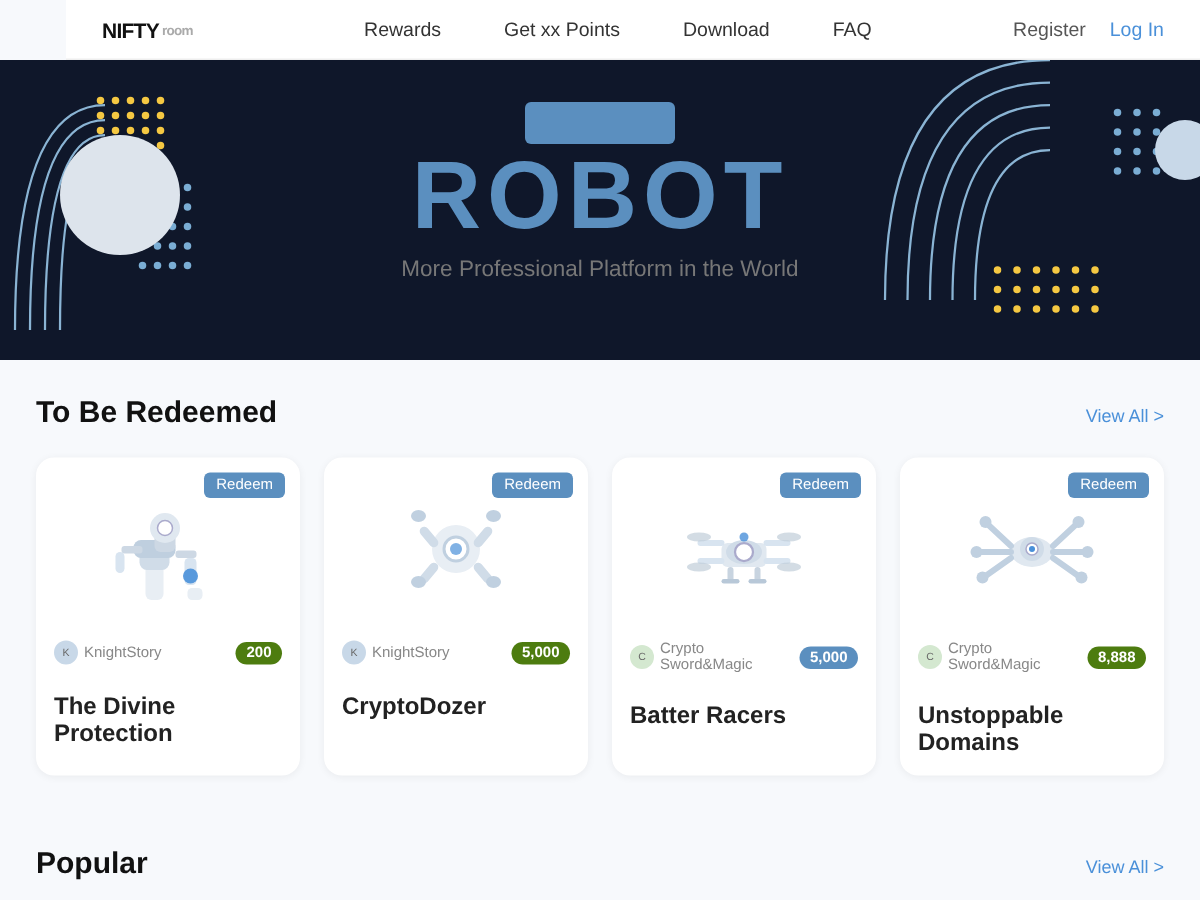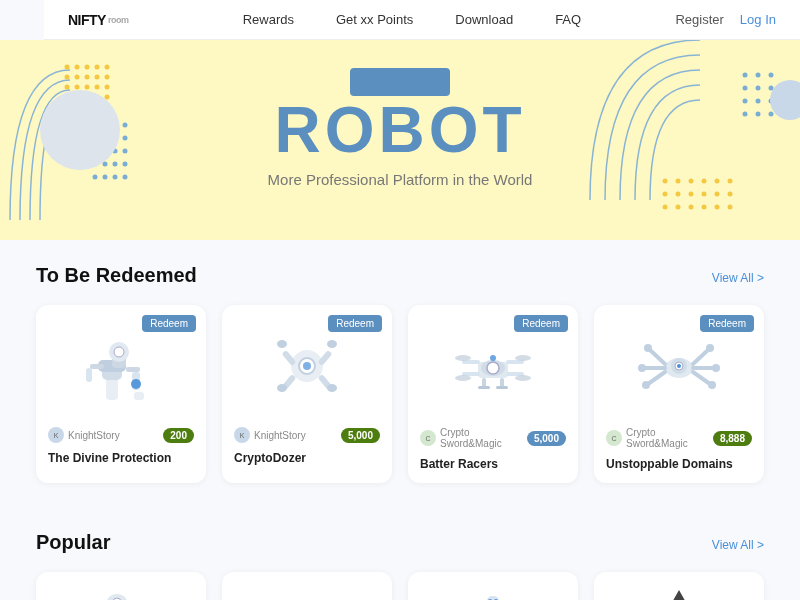--- a/index.html
+++ b/index.html
@@ -10,51 +10,51 @@
     .nav-logo { display: flex; align-items: center; gap: 2px; font-weight: 900; font-size: 13px; color: #222; letter-spacing: -0.5px; }
     .nav-logo span.nifty { color: #111; font-size: 14px; font-weight: 900; }
     .nav-logo span.room { color: #aaa; font-size: 9px; font-weight: 600; }
     .nav-links { display: flex; align-items: center; gap: 22px; }
     .nav-links a { font-size: 13px; color: #333; text-decoration: none; padding-left: 20px; }
     .nav-right { display: flex; align-items: flex-end; gap: 16px; }
     .nav-right a { font-size: 13px; color: #555; text-decoration: none; }
     .nav-right a.login { color: #4a90d9; }
 
     
-    .hero { position: relative; background: #fef9c3; height: 200px; display: flex; align-items: center; justify-content: center; flex-direction: column; overflow: hidden; }
+    .hero { position: relative; background: #0f172a; height: 200px; display: flex; align-items: center; justify-content: center; flex-direction: column; overflow: hidden; }
     .hero-title { font-size: 64px; font-weight: 900; color: #5b8fbf; letter-spacing: 4px; z-index: 2; }
     .hero-subtitle { font-size: 15px; color: #777; margin-top: 4px; z-index: 2; }
 
     
     .deco-arcs-left { position: absolute; left: 0; top: 20px; width: 80px; height: 160px; }
     .deco-circle-gray { position: absolute; left: 40px; top: 50px; width: 80px; height: 80px; border-radius: 50%; background: #dde4ec; z-index: 1; }
     .dot-grid-left { position: absolute; left: 80px; top: 30px; z-index: 1; }
     .dot-grid-yellow { position: absolute; left: 60px; top: 20px; z-index: 1; }
     .deco-arcs-right { position: absolute; right: 30px; top: -10px; width: 120px; height: 160px; }
     .deco-circle-right { position: absolute; right: -10px; top: 40px; width: 40px; height: 40px; border-radius: 50%; background: #c8d8e8; z-index: 1; }
 
     svg.arcs { fill: none; stroke: #8ab4d4; stroke-width: 1.5; }
 
     
-    .section { padding: 24px 36px; }
+    .section { padding: 24px 24px; }
     .section-header { display: flex; align-items: baseline; justify-content: space-between; margin-bottom: 18px; }
     .section-title { font-size: 20px; font-weight: 800; color: #111; }
     .view-all { font-size: 12px; color: #4a90d9; cursor: pointer; text-decoration: none; }
 
     
     .cards-grid { display: grid; grid-template-columns: repeat(4, 1fr); gap: 16px; }
     .card { background: #fff; border-radius: 12px; padding: 12px; position: relative; box-shadow: 0 1px 6px rgba(0,0,0,0.06); }
     .card-redeem-btn { position: absolute; top: 10px; right: 10px; background: #5b8fbf; color: #fff; font-size: 10px; border: none; border-radius: 4px; padding: 3px 8px; cursor: pointer; }
     .card-image-area { height: 100px; display: flex; align-items: center; justify-content: center; margin-bottom: 10px; }
-    .card-meta { display: flex; align-items: center; gap: 4px; margin-bottom: 8px; }
+    .card-meta { display: flex; align-items: center; gap: 4px; margin-bottom: 20px; }
     .card-avatar { width: 16px; height: 16px; border-radius: 50%; background: #c8d8e8; display: flex; align-items: center; justify-content: center; font-size: 7px; color: #666; overflow: hidden; }
     .card-owner { font-size: 10px; color: #888; flex: 1; }
     .card-price { background: #4d7c0f; color: #fff; font-size: 10px; font-weight: 700; border-radius: 10px; padding: 2px 7px; }
     .card-price.blue { background: #5b8fbf; }
-    .card-name { font-size: 12px; font-weight: 700; color: #222; }
+    .card-name { font-size: 16px; font-weight: 700; color: #222; }
 
     
     .popular-cards { display: grid; grid-template-columns: repeat(4, 1fr); gap: 16px; }
     .popular-card { background: #fff; border-radius: 12px; padding: 12px; height: 80px; display: flex; align-items: center; justify-content: center; box-shadow: 0 1px 6px rgba(0,0,0,0.06); }
   </style>
 </head>
 <body>
 
 <nav>
   <div class="nav-logo">

